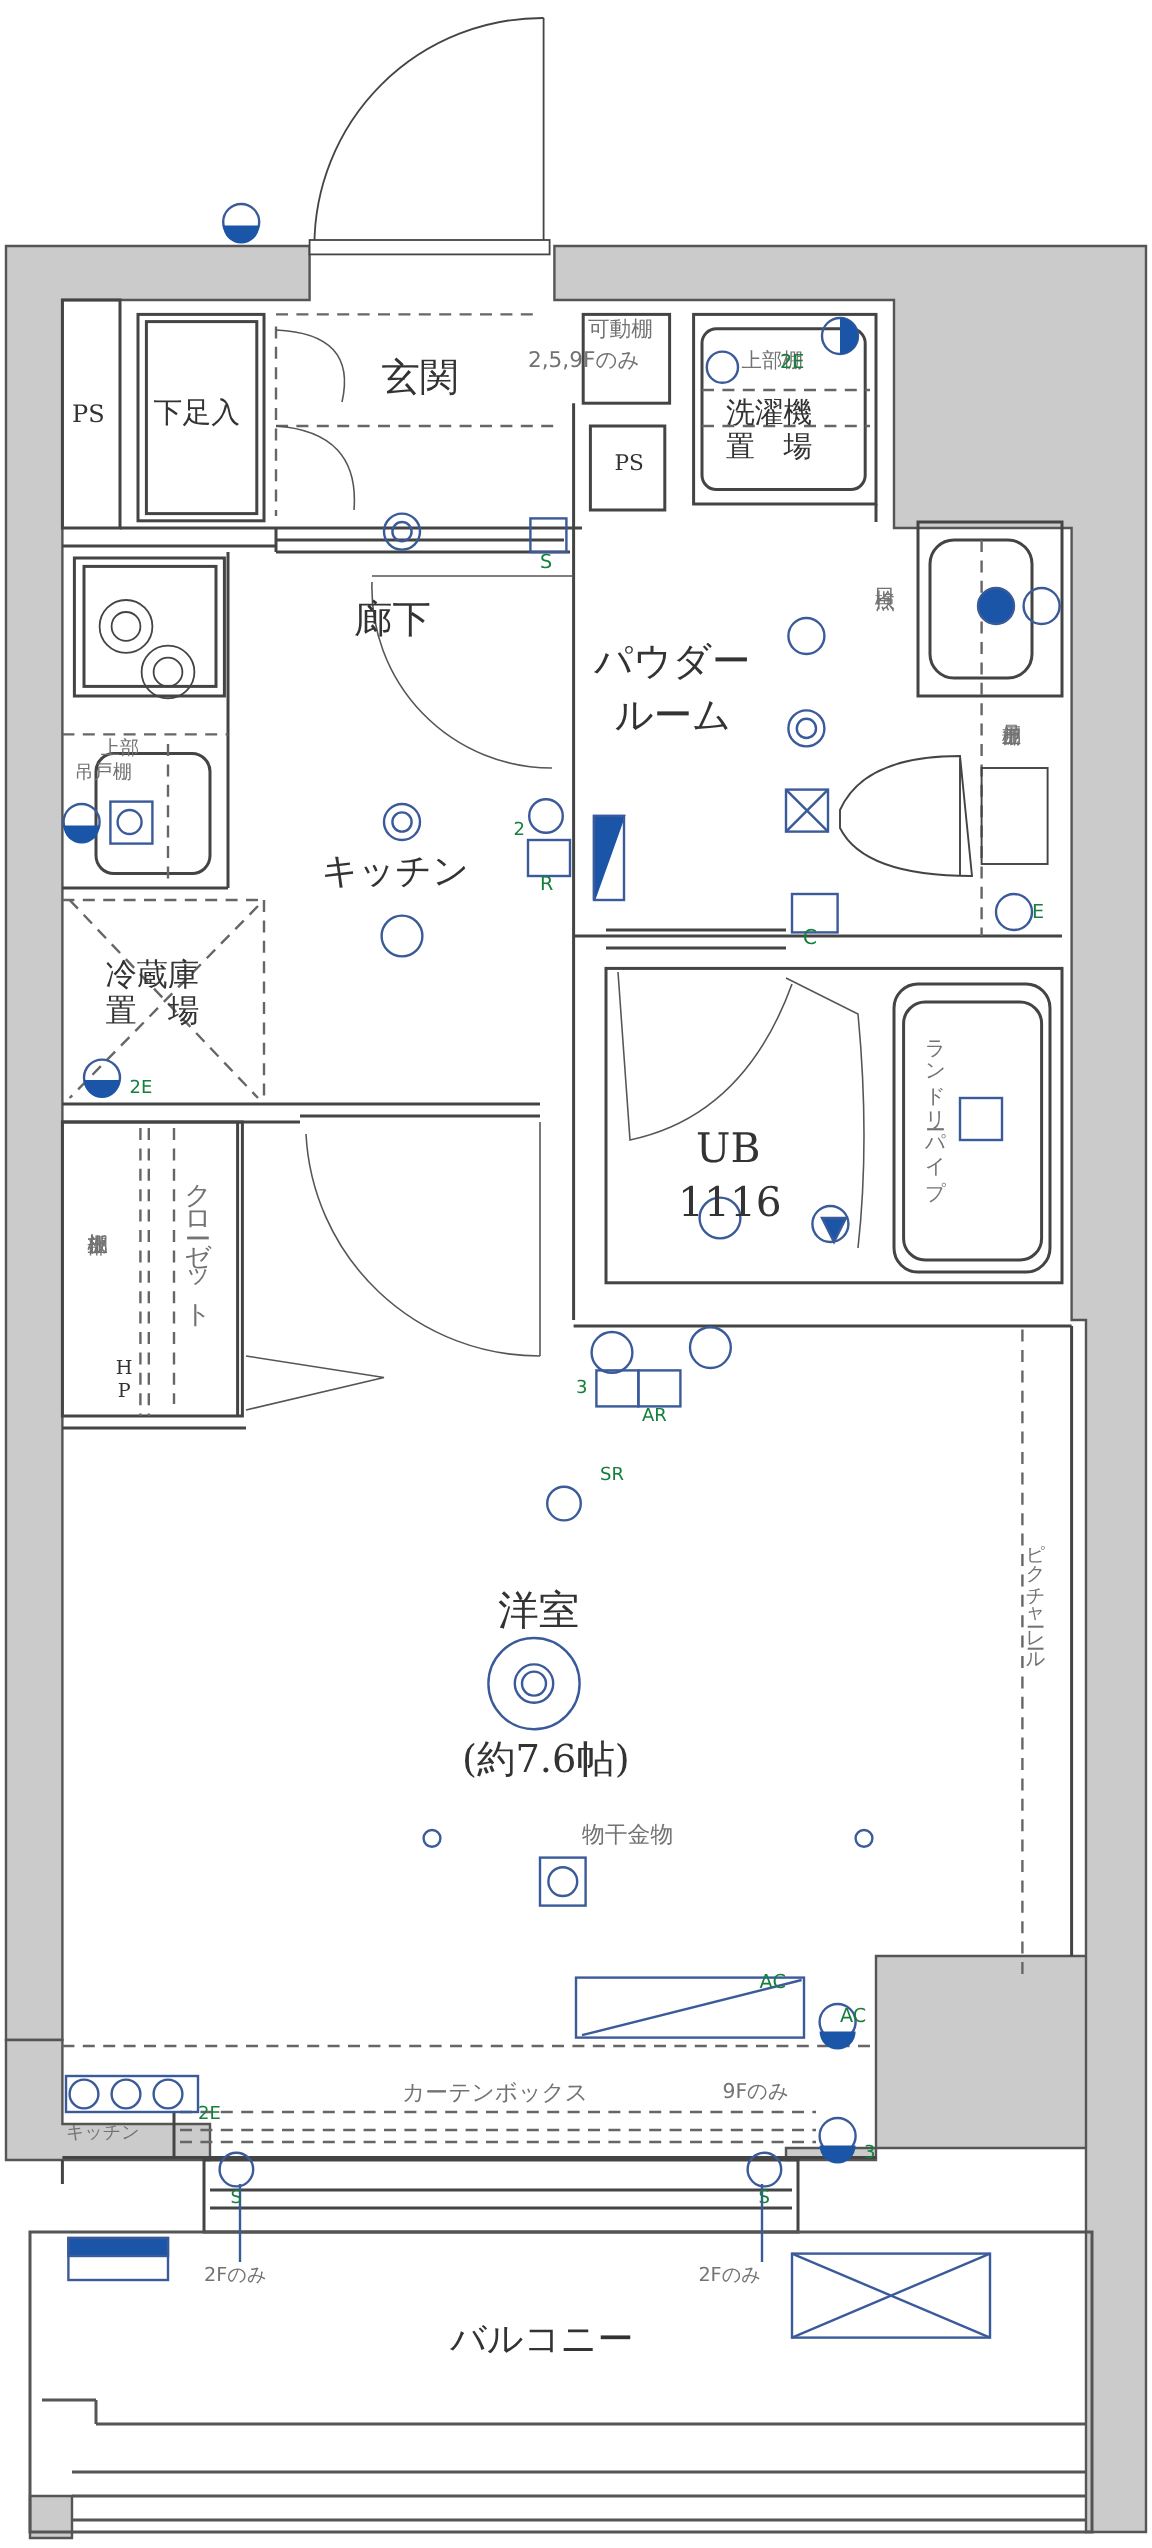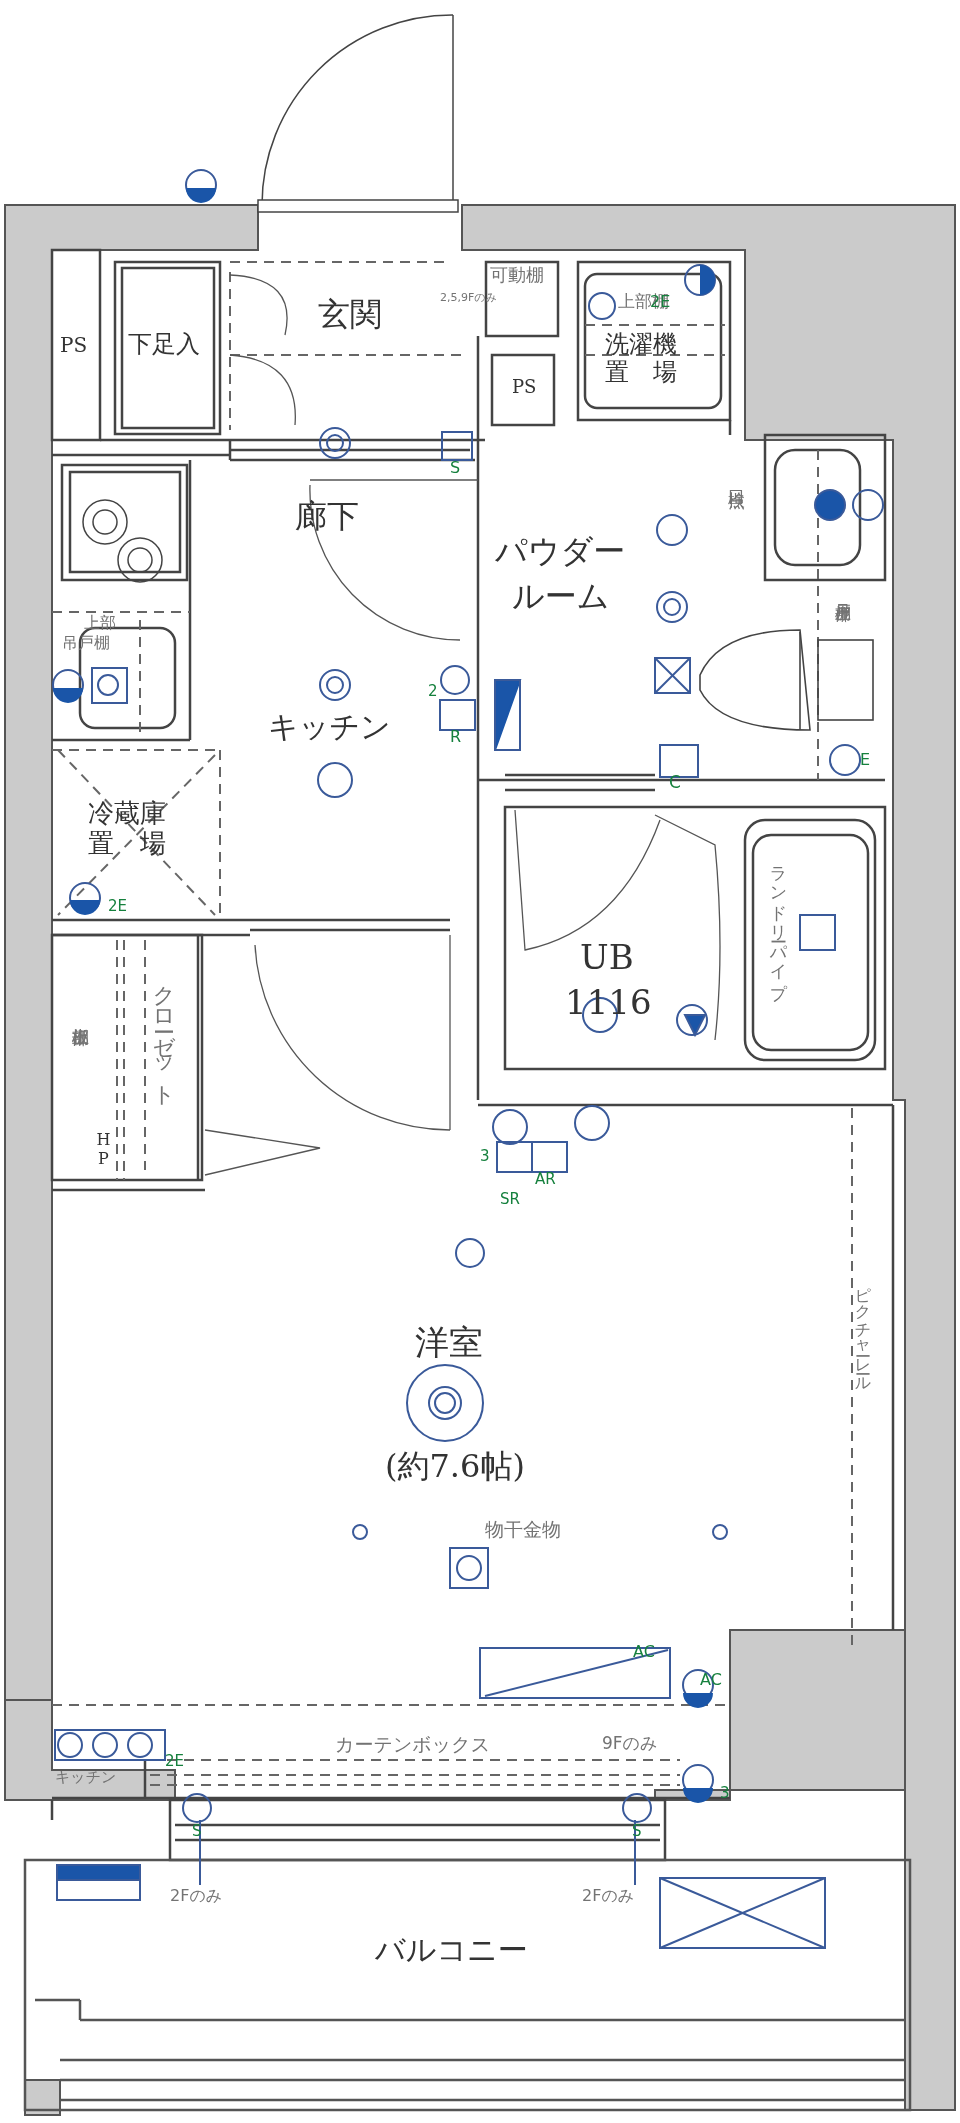--- a/index.html
+++ b/index.html
@@ -212,21 +212,21 @@
     <path d="M700 675 Q720 630 800 630 L810 730 Q720 730 700 690 Z"></path>
     <line x1="800" y1="632" x2="800" y2="730"></line>
     <rect x="818" y="640" width="55" height="80"></rect>
   </g>
 </svg>
 
 <div class="lbl" style="left:318px;top:298px;font-size:32px;">玄関</div>
 <div class="lbl" style="left:128px;top:332px;font-size:24px;">下足入</div>
 <div class="lbl" style="left:60px;top:335px;font-size:20px;">PS</div>
 <div class="lbl sm" style="left:490px;top:266px;font-size:18px;">可動棚</div>
-<div class="lbl sm" style="left:440px;top:292px;font-size:11px;">2,5,9Fのみ</div>
+<div class="lbl sm" style="left:440px;top:292px;font-size:18px;">2,5,9Fのみ</div>
 <div class="lbl" style="left:512px;top:378px;font-size:18px;">PS</div>
 <div class="lbl sm" style="left:618px;top:293px;font-size:17px;">上部棚</div>
 <div class="lbl" style="left:605px;top:332px;font-size:24px;">洗濯機</div>
 <div class="lbl" style="left:605px;top:360px;font-size:24px;">置　場</div>
 <div class="lbl blue" style="left:650px;top:270px;font-size:16px;">2E</div>
 <div class="lbl" style="left:295px;top:500px;font-size:32px;">廊下</div>
 <div class="lbl" style="left:495px;top:535px;font-size:32px;text-align:right;">パウダー</div>
 <div class="lbl" style="left:512px;top:580px;font-size:32px;">ルーム</div>
 <div class="lbl sm vert" style="left:728px;top:478px;font-size:17px;">点検口</div>
 <div class="lbl sm vert" style="left:835px;top:592px;font-size:16px;">上部吊戸棚</div>
@@ -241,21 +241,21 @@
 <div class="lbl blue" style="left:669px;top:750px;font-size:17px;">C</div>
 <div class="lbl blue" style="left:860px;top:728px;font-size:16px;">E</div>
 <div class="lbl blue" style="left:450px;top:436px;font-size:16px;">S</div>
 <div class="lbl" style="left:580px;top:940px;font-size:34px;">UB</div>
 <div class="lbl" style="left:565px;top:985px;font-size:34px;">1116</div>
 <div class="lbl sm vert" style="left:770px;top:855px;font-size:17px;">ランドリーパイプ</div>
 <div class="lbl sm vert" style="left:153px;top:970px;font-size:22px;">クローゼット</div>
 <div class="lbl sm vert" style="left:72px;top:1015px;font-size:17px;">上部棚板</div>
 <div class="lbl vert" style="left:95px;top:1130px;font-size:16px;">HP</div>
 <div class="lbl blue" style="left:480px;top:1125px;font-size:15px;">3</div>
-<div class="lbl blue" style="left:500px;top:1168px;font-size:15px;">SR</div>
+<div class="lbl blue" style="left:500px;top:1197px;font-size:15px;">SR</div>
 <div class="lbl blue" style="left:535px;top:1148px;font-size:15px;">AR</div>
 <div class="lbl" style="left:415px;top:1325px;font-size:34px;text-align:right;">洋室</div>
 <div class="lbl" style="left:385px;top:1450px;font-size:32px;">(約7.6帖)</div>
 <div class="lbl sm" style="left:485px;top:1520px;font-size:19px;">物干金物</div>
 <div class="lbl sm vert" style="left:855px;top:1275px;font-size:16px;">ピクチャーレール</div>
 <div class="lbl blue" style="left:633px;top:1620px;font-size:16px;">AC</div>
 <div class="lbl blue" style="left:700px;top:1648px;font-size:16px;">AC</div>
 <div class="lbl blue" style="left:165px;top:1730px;font-size:15px;">2E</div>
 <div class="lbl sm" style="left:335px;top:1735px;font-size:19px;">カーテンボックス</div>
 <div class="lbl sm" style="left:602px;top:1735px;font-size:17px;">9Fのみ</div>

